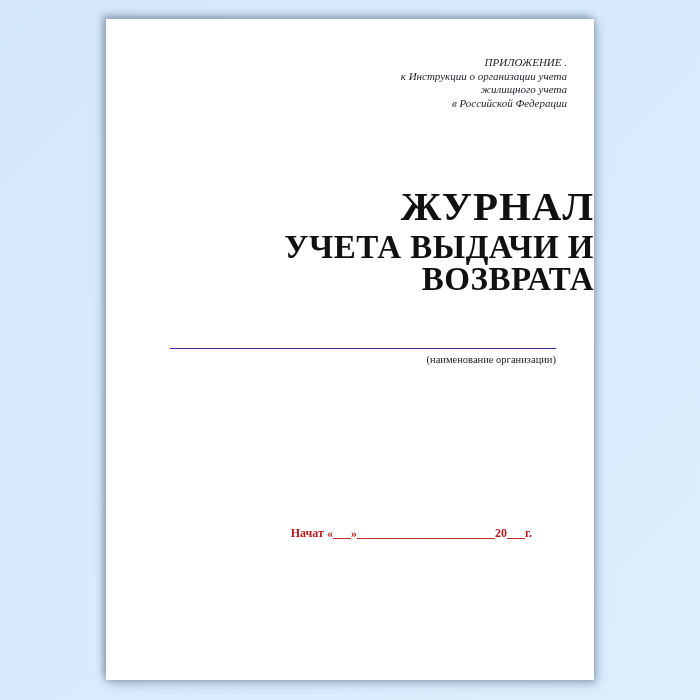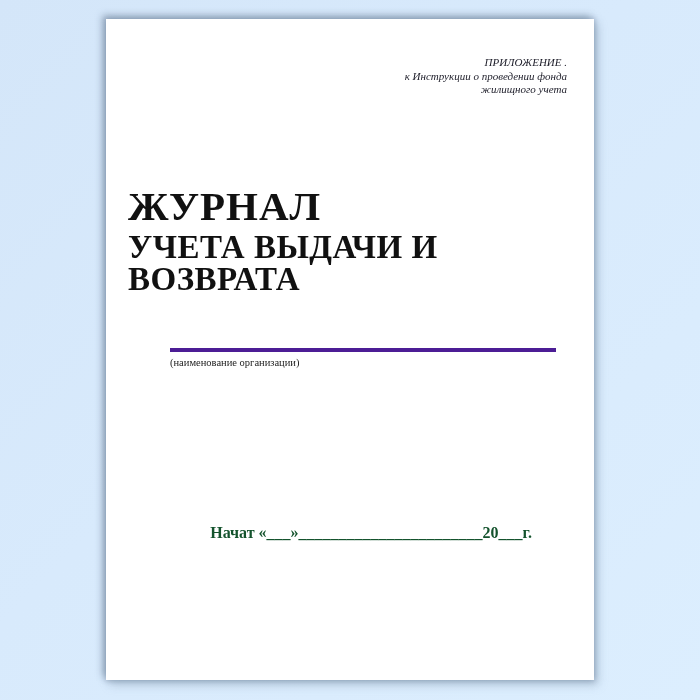--- a/index.html
+++ b/index.html
@@ -36,75 +36,76 @@
     font-size: 11px;
     line-height: 13.5px;
     color: #1c1c28;
     white-space: nowrap;
   }
   .title-block {
     position: absolute;
     top: 164px;
     left: 22px;
     right: 0;
-    text-align: left;
+    text-align: right;
     font-weight: bold;
     color: #111111;
   }
   .title-main {
     font-size: 41px;
     line-height: 46px;
     letter-spacing: 1px;
     margin: 0;
   }
   .title-sub {
     font-size: 33px;
     line-height: 32px;
     letter-spacing: 0.5px;
     margin: 2px 0 0 0;
   }
   .org-block {
     position: absolute;
     top: 329px;
     left: 64px;
     width: 386px;
-    border-top: 4px solid #4c1d95;
-    text-align: left;
+    border-top: 1px solid #4c1d95;
+    text-align: right;
   }
   .org-caption {
     display: inline-block;
     padding-top: 1px;
     font-size: 10.5px;
     line-height: 12px;
     color: #1c1c1c;
   }
   .dates-block {
     position: absolute;
     top: 507px;
     right: 62px;
     text-align: right;
     font-weight: bold;
-    font-size: 16px;
+    font-size: 12px;
     line-height: 14px;
-    color: #14532d;
+    color: #b91c1c;
     white-space: nowrap;
   }
   .dates-row + .dates-row {
     margin-top: 13px;
   }
 </style>
 </head>
 <body>
 
 <div class="sheet">
 
   <div class="appendix">
     <div>ПРИЛОЖЕНИЕ .</div>
-    <div>к Инструкции о проведении фонда</div>
+    <div>к Инструкции о организации учета</div>
     <div>жилищного учета</div>
+    <div>в Российской Федерации</div>
   </div>
 
   <div class="title-block">
     <div class="title-main">ЖУРНАЛ</div>
     <div class="title-sub">УЧЕТА ВЫДАЧИ И ВОЗВРАТА</div>
   </div>
 
   <div class="org-block">
     <span class="org-caption">(наименование организации)</span>
   </div>

